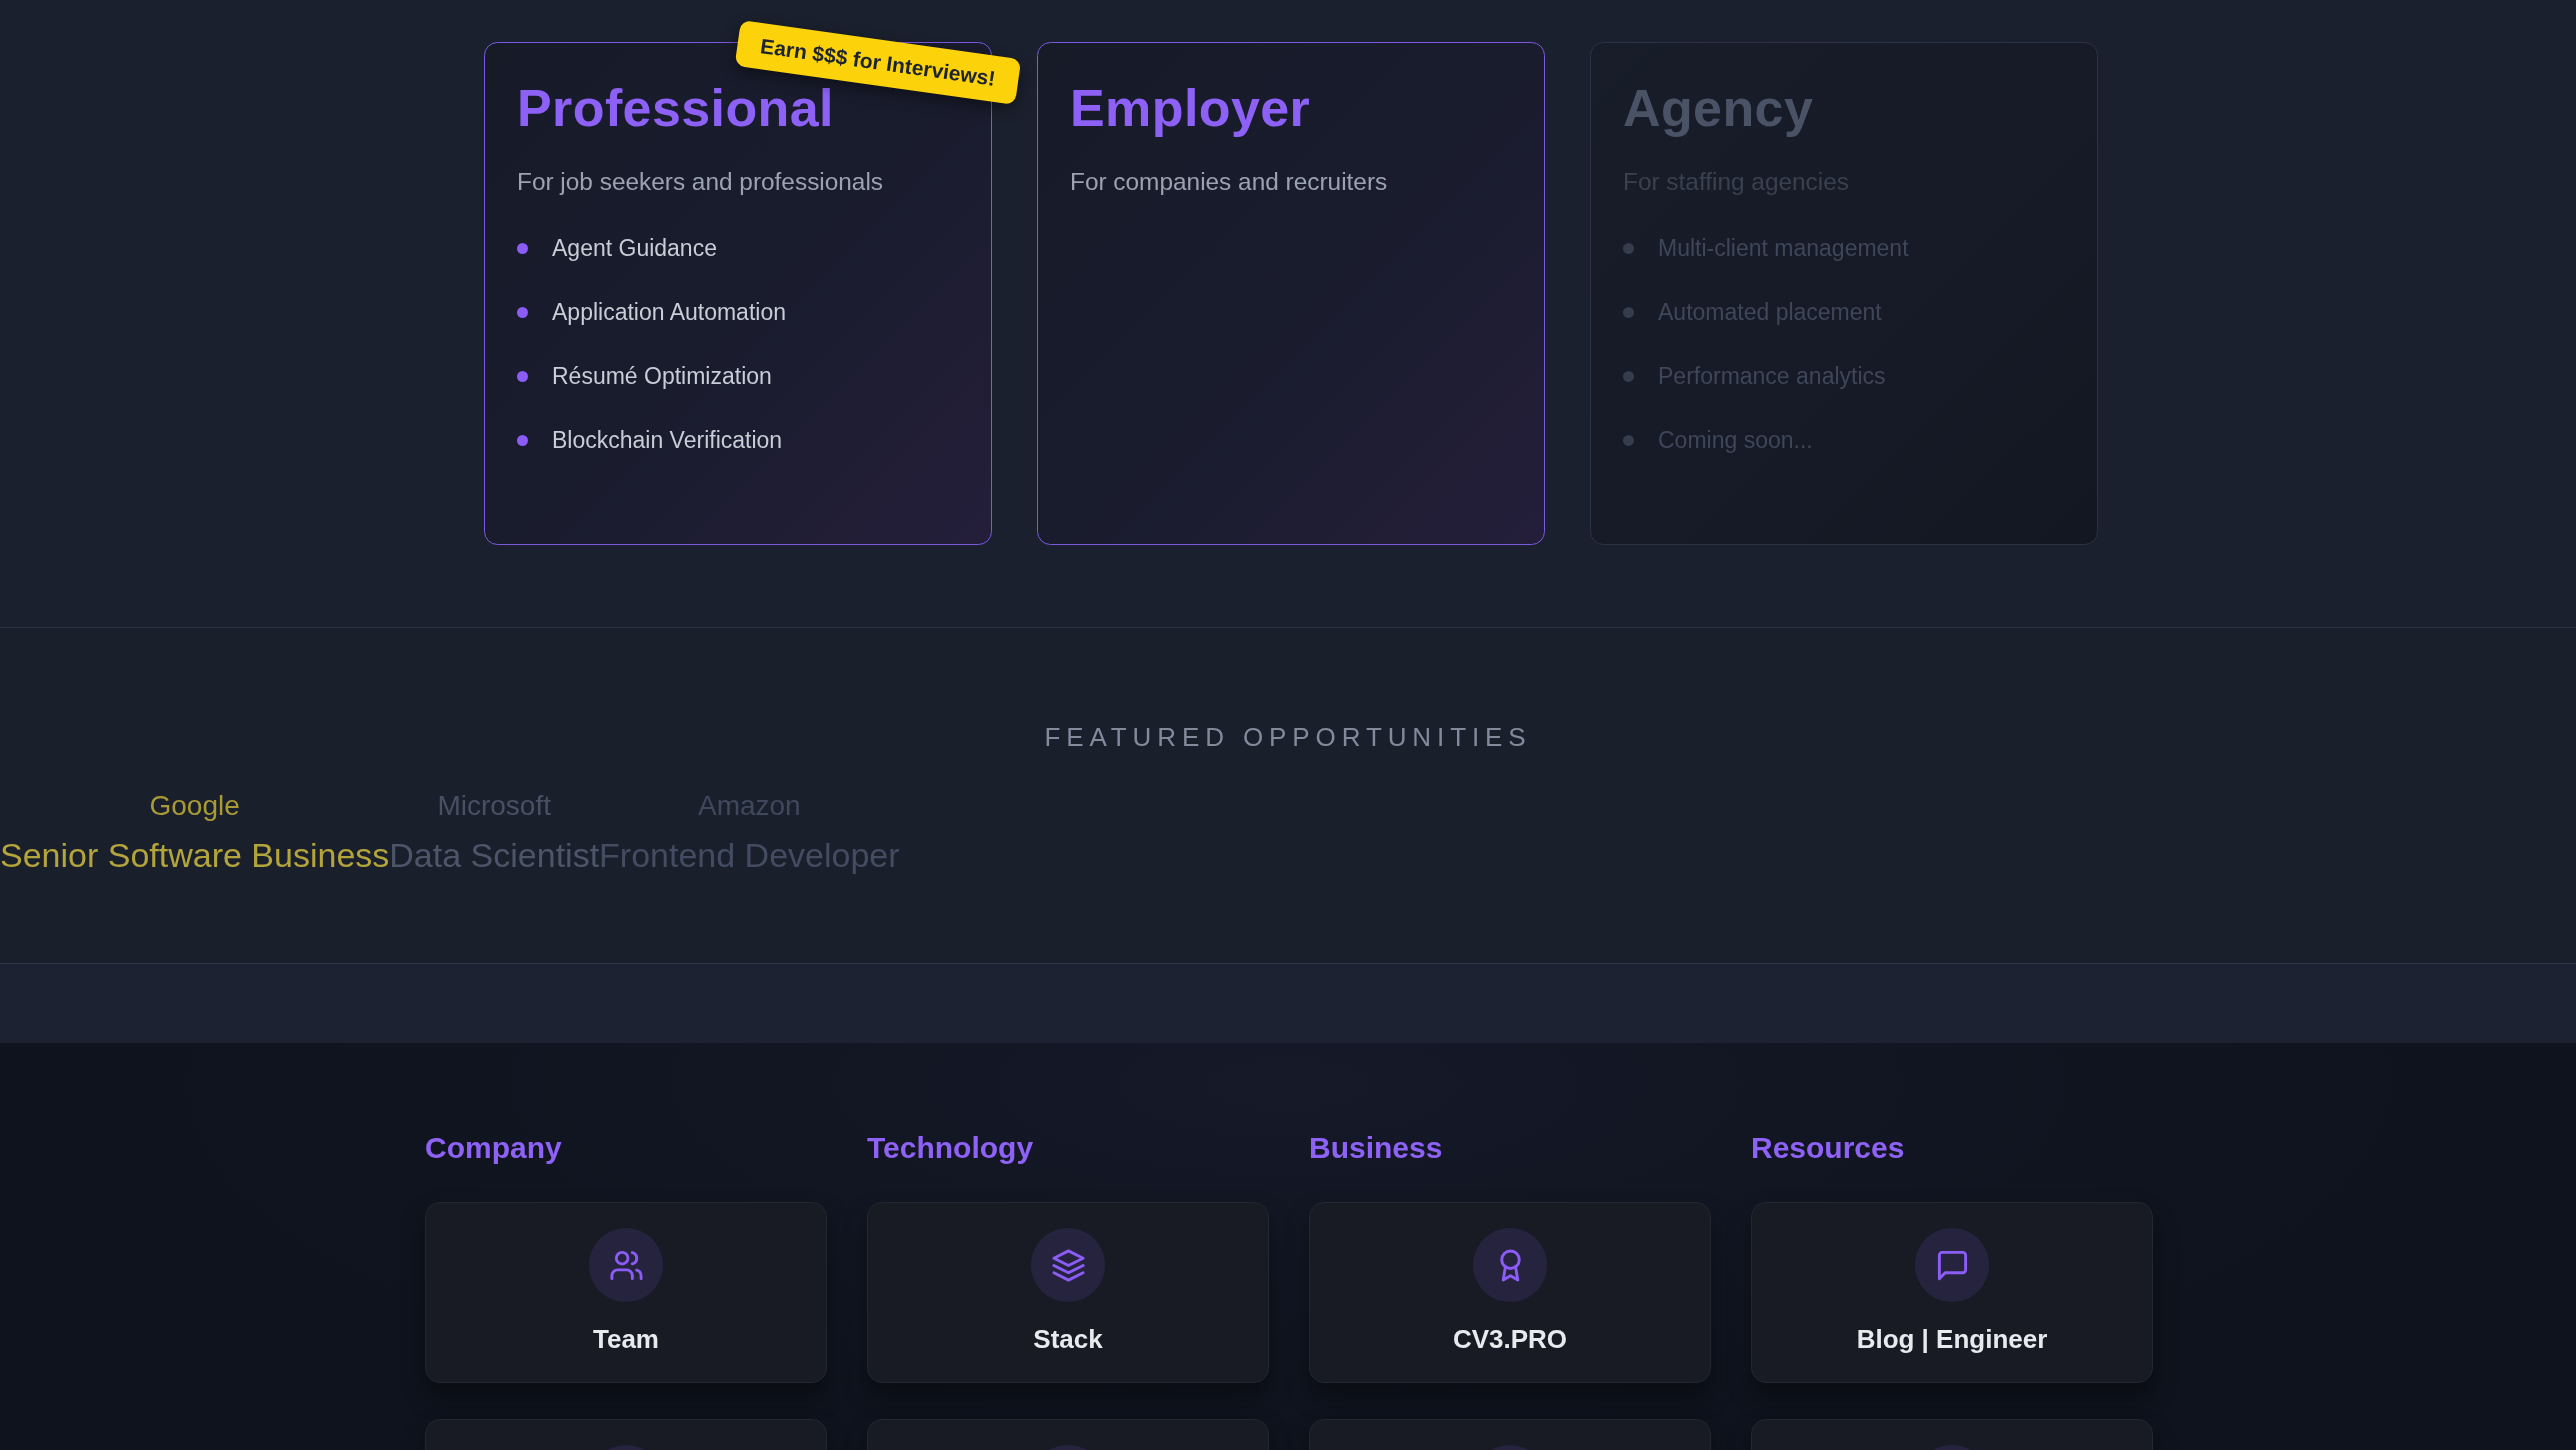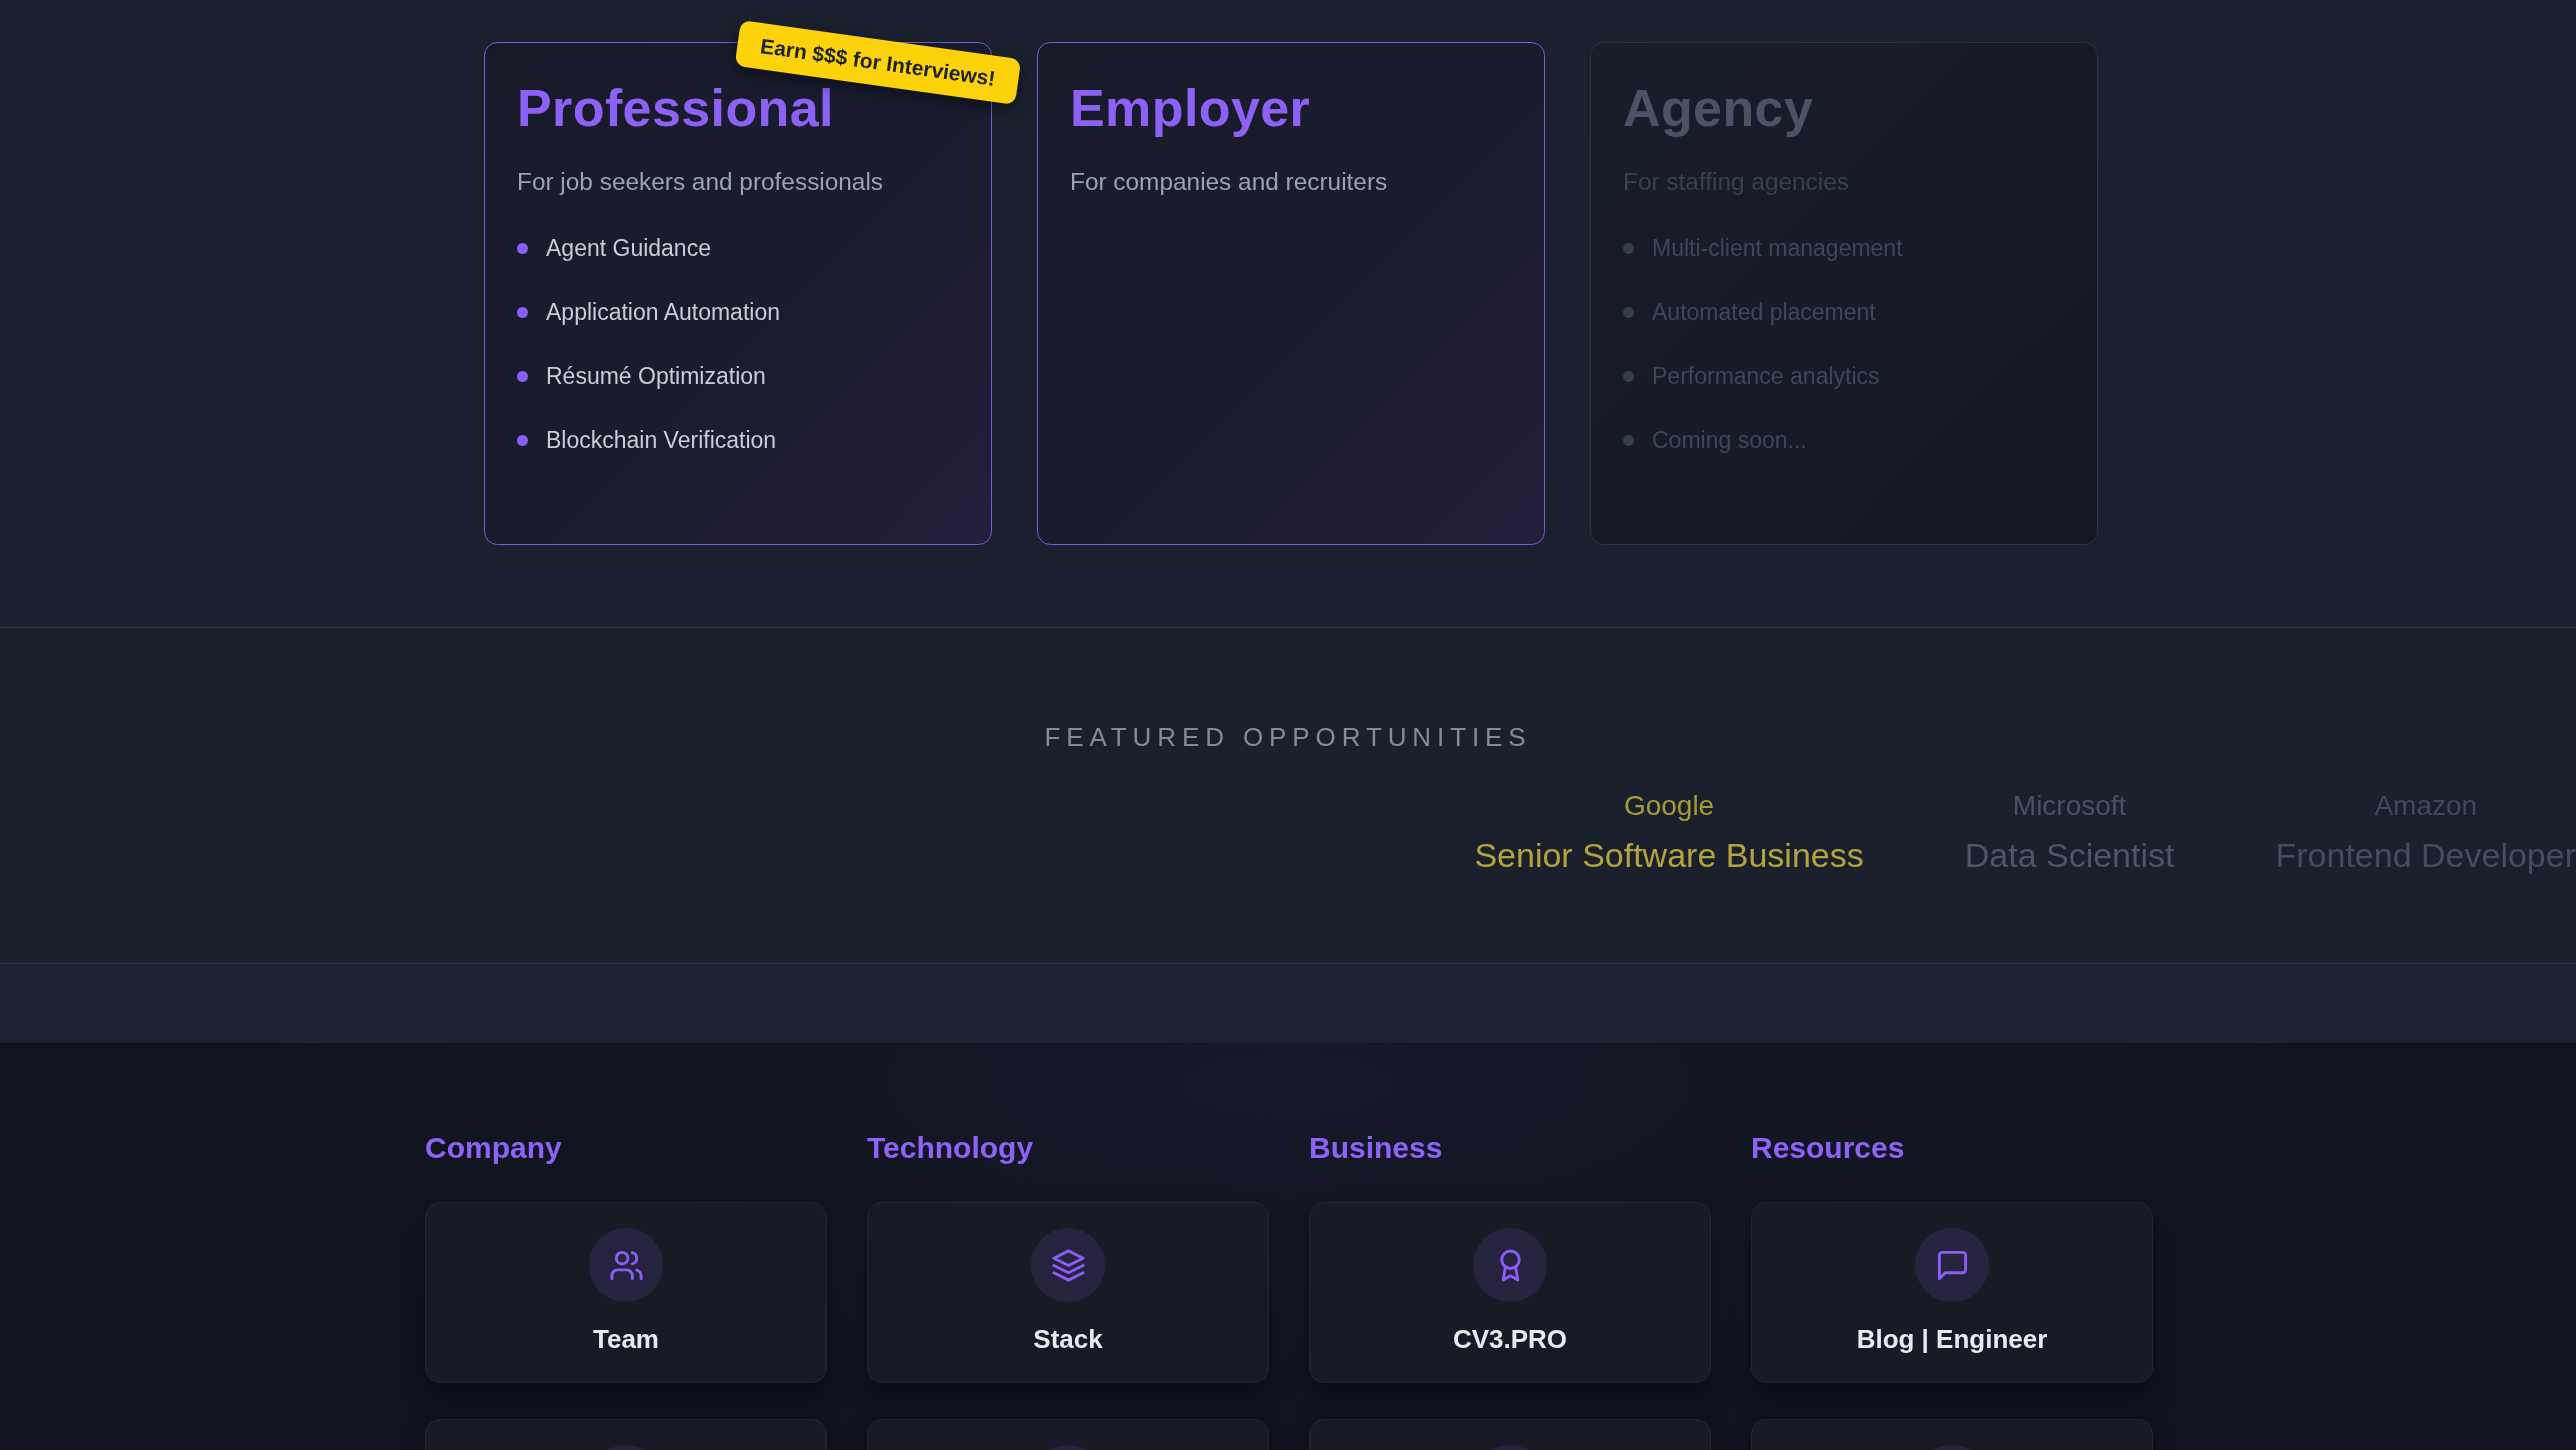--- a/index.html
+++ b/index.html
@@ -26,21 +26,21 @@
   }
   .plan-card.disabled{
     background:linear-gradient(135deg,#181D2A 0%,#161A26 60%,#131722 100%);
     border:1.3px solid #2B3242;
   }
   .plan-title{font-size:52px;font-weight:bold;color:#8D61F6;letter-spacing:0.4px;}
   .plan-card.disabled .plan-title{color:#4A5366;}
   .plan-sub{margin-top:30px;font-size:24.4px;color:#9BA2B0;}
   .plan-card.disabled .plan-sub{color:#39414F;}
   .plan-list{list-style:none;margin:39px 0 0 0;padding:0;}
-  .plan-list li{display:flex;align-items:center;gap:18px;margin-bottom:37px;}
+  .plan-list li{display:flex;align-items:center;gap:24px;margin-bottom:37px;}
   .dot{width:11px;height:11px;border-radius:50%;background:#8B5CF6;flex:0 0 auto;}
   .plan-card.disabled .dot{background:#353C4C;}
   .feature-text{font-size:23px;color:#C8CDD6;}
   .plan-card.disabled .feature-text{color:#3E4759;}
 
   .promo-badge{
     position:absolute;left:741px;top:20px;
     transform:rotate(8deg);transform-origin:left top;
     background:#FCD20B;color:#1E2330;
     font-size:21px;font-weight:bold;
@@ -52,22 +52,22 @@
   
   .featured-section{
     position:absolute;left:0;top:628px;width:2576px;height:335px;
     background:#1A1F2C;
   }
   .featured-heading{
     margin-top:94px;text-align:center;
     font-size:26px;letter-spacing:5.9px;color:#828A9B;font-weight:400;
   }
   .jobs-row{
-    margin-top:37px;display:flex;justify-content:flex-end;
-    align-items:flex-start;gap:101px;
+    margin-top:37px;display:flex;justify-content:flex-start;
+    align-items:flex-start;
   }
   .job-item{text-align:center;}
   .job-company{font-size:28px;}
   .job-role{font-size:34px;margin-top:13.5px;white-space:nowrap;}
 
   
   .band-section{
     position:absolute;left:0;top:963px;width:2576px;height:80px;
     background:#1C2232;border-top:0.8px solid #313849;box-sizing:border-box;
   }

